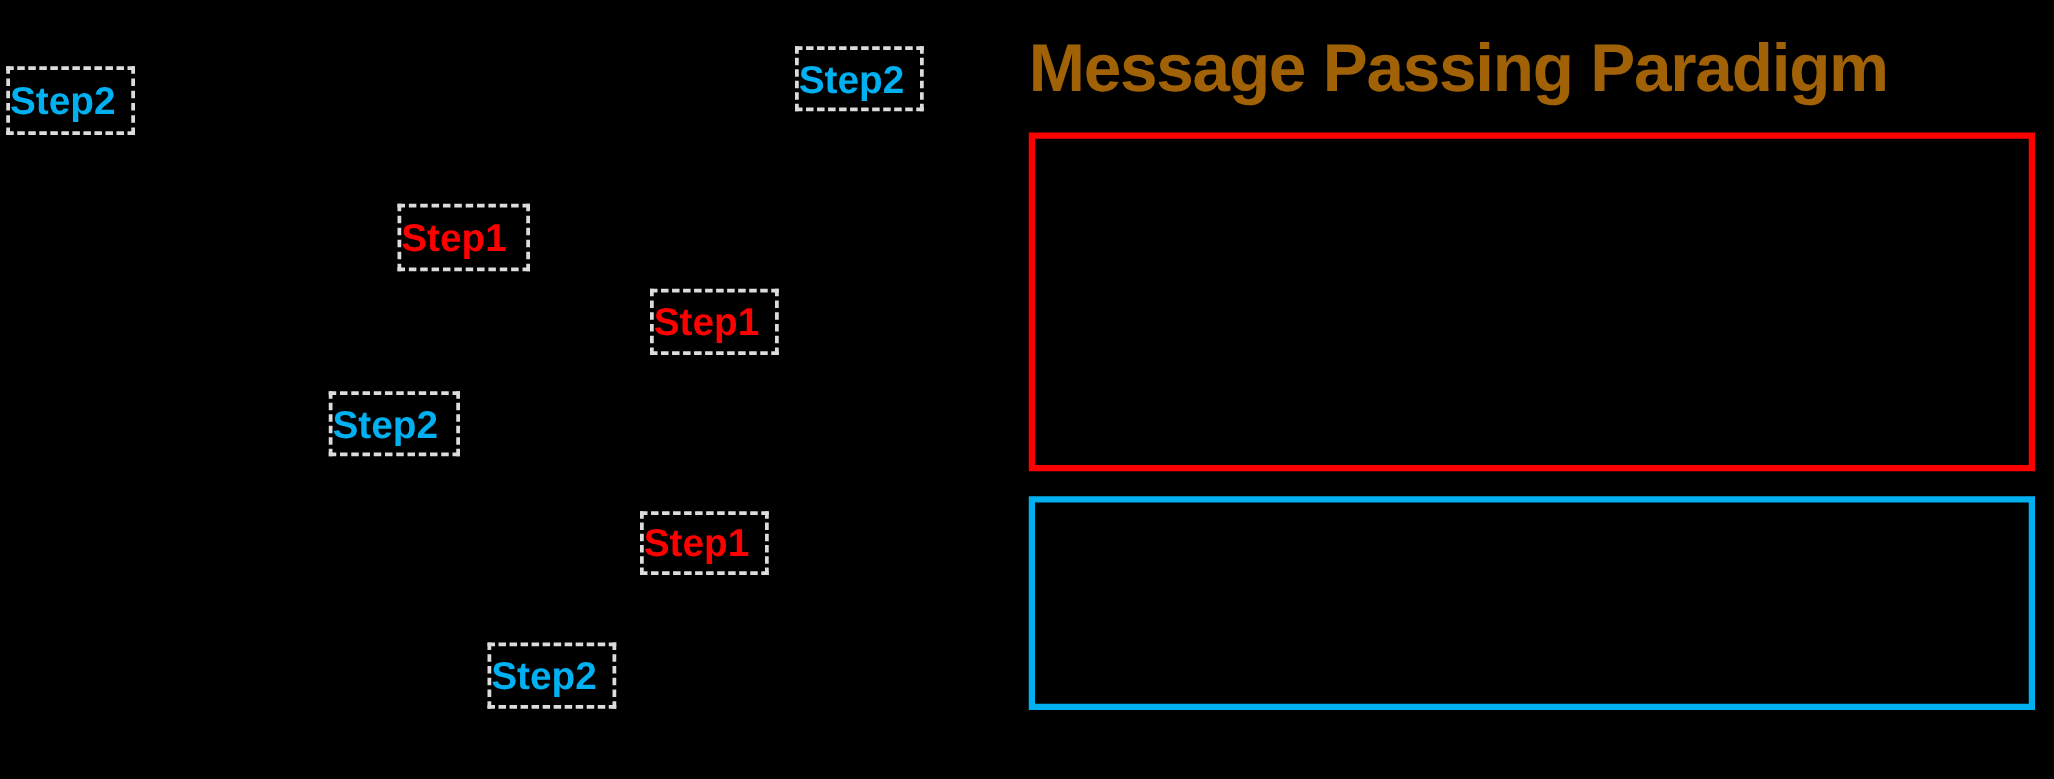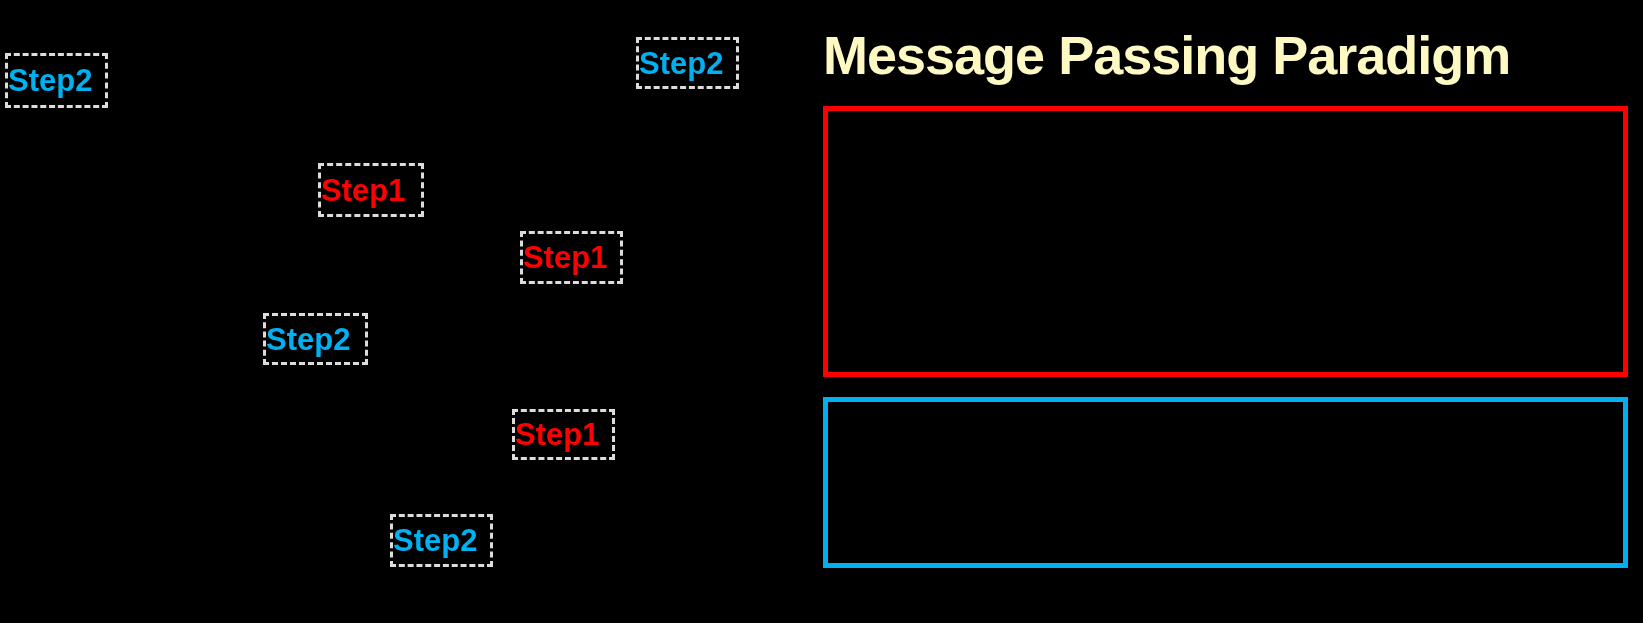--- a/index.html
+++ b/index.html
@@ -83,18 +83,18 @@
   <div class="step-box" id="step-4">
     <span style="color: rgb(0, 176, 240);">Step2</span>
   </div>
   <div class="step-box" id="step-5">
     <span style="color: rgb(255, 0, 0);">Step1</span>
   </div>
   <div class="step-box" id="step-6">
     <span style="color: rgb(0, 176, 240);">Step2</span>
   </div>
 
-  <h1 id="slide-title" style="color: #fef9c3;">Message Passing Paradigm</h1>
+  <h1 id="slide-title" style="color: #a16207;">Message Passing Paradigm</h1>
 
   <div class="panel" id="red-panel" style="border-color: rgb(255, 0, 0);"></div>
   <div class="panel" id="blue-panel" style="border-color: rgb(0, 176, 240);"></div>
 
 </div>
 
 </body></html>

